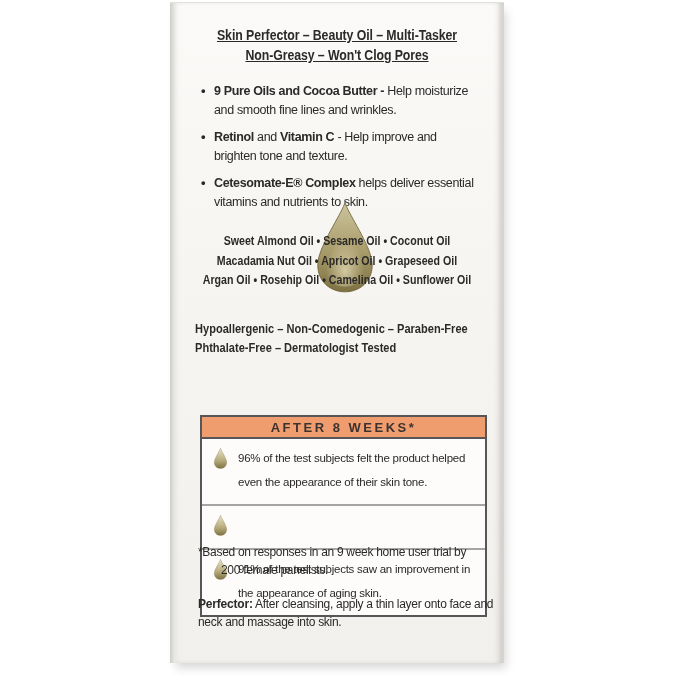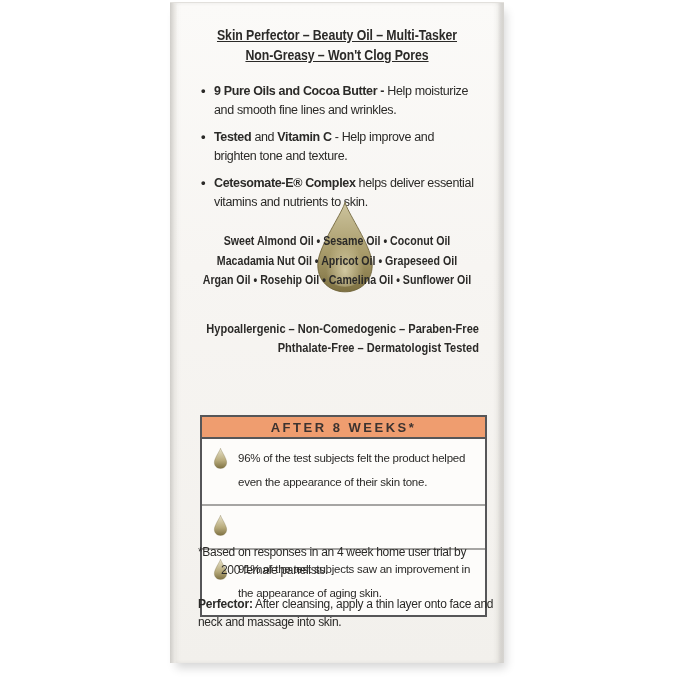--- a/index.html
+++ b/index.html
@@ -61,21 +61,21 @@
 
   
   .oils {
     position: absolute; top: 229px; left: 0; width: 100%; z-index: 2;
     text-align: center; font-weight: bold; font-size: 12.5px; line-height: 19.5px;
   }
 
   
   .claims {
     position: absolute; top: 316px; left: 0; width: 100%;
-    text-align: right; font-weight: bold; font-size: 13px; line-height: 19px;
+    text-align: left; font-weight: bold; font-size: 13px; line-height: 19px;
   }
 
   
   .results-table {
     position: absolute; left: 30px; top: 371px; width: 287px;
     border: 2px solid var(--table_border, #565658);
     background: #fdfcfa;
     margin-top: 41px;
   }
   .results-header {
@@ -122,21 +122,21 @@
       <div class="condensed-c">Non-Greasy – Won't Clog Pores</div>
     </div>
 
     <ul class="benefits">
       <li>
         <span class="dot">•</span>
         <b>9 Pure Oils and Cocoa Butter -</b><span></span><b></b><span> Help moisturize and smooth fine lines and wrinkles.</span>
       </li>
       <li>
         <span class="dot">•</span>
-        <b>Tested</b><span> and </span><b>Vitamin C</b><span> - Help improve and brighten tone and texture.</span>
+        <b>Retinol</b><span> and </span><b>Vitamin C</b><span> - Help improve and brighten tone and texture.</span>
       </li>
       <li>
         <span class="dot">•</span>
         <b>Cetesomate-E® Complex</b><span></span><b></b><span> helps deliver essential vitamins and nutrients to skin.</span>
       </li>
     </ul>
 
     <svg class="big-drop" viewBox="0 0 64 90" aria-hidden="true">
       <defs>
         <linearGradient id="dropGrad" x1="0" y1="0" x2="0" y2="1">
@@ -194,21 +194,21 @@
       <defs>
         <linearGradient id="smallDropGrad" x1="0" y1="0" x2="0" y2="1">
           <stop offset="0%" style="stop-color: var(--small_drop_top, #e9e4cc)"></stop>
           <stop offset="60%" style="stop-color: var(--small_drop_mid, #b8ab7c)"></stop>
           <stop offset="100%" style="stop-color: var(--small_drop_dark, #7e7142)"></stop>
         </linearGradient>
       </defs>
     </svg>
 
     <div class="footnote">
-      <div class="fn1">*Based on responses in an 4 week home user trial by</div>
+      <div class="fn1">*Based on responses in an 9 week home user trial by</div>
       <div class="fn2">200 female panelists.</div>
     </div>
 
     <div class="directions">
       <b>Perfector:</b><span> After cleansing, apply a thin layer onto face and neck and massage into skin.</span>
     </div>
   </div>
 </div>
 
 </body></html>

